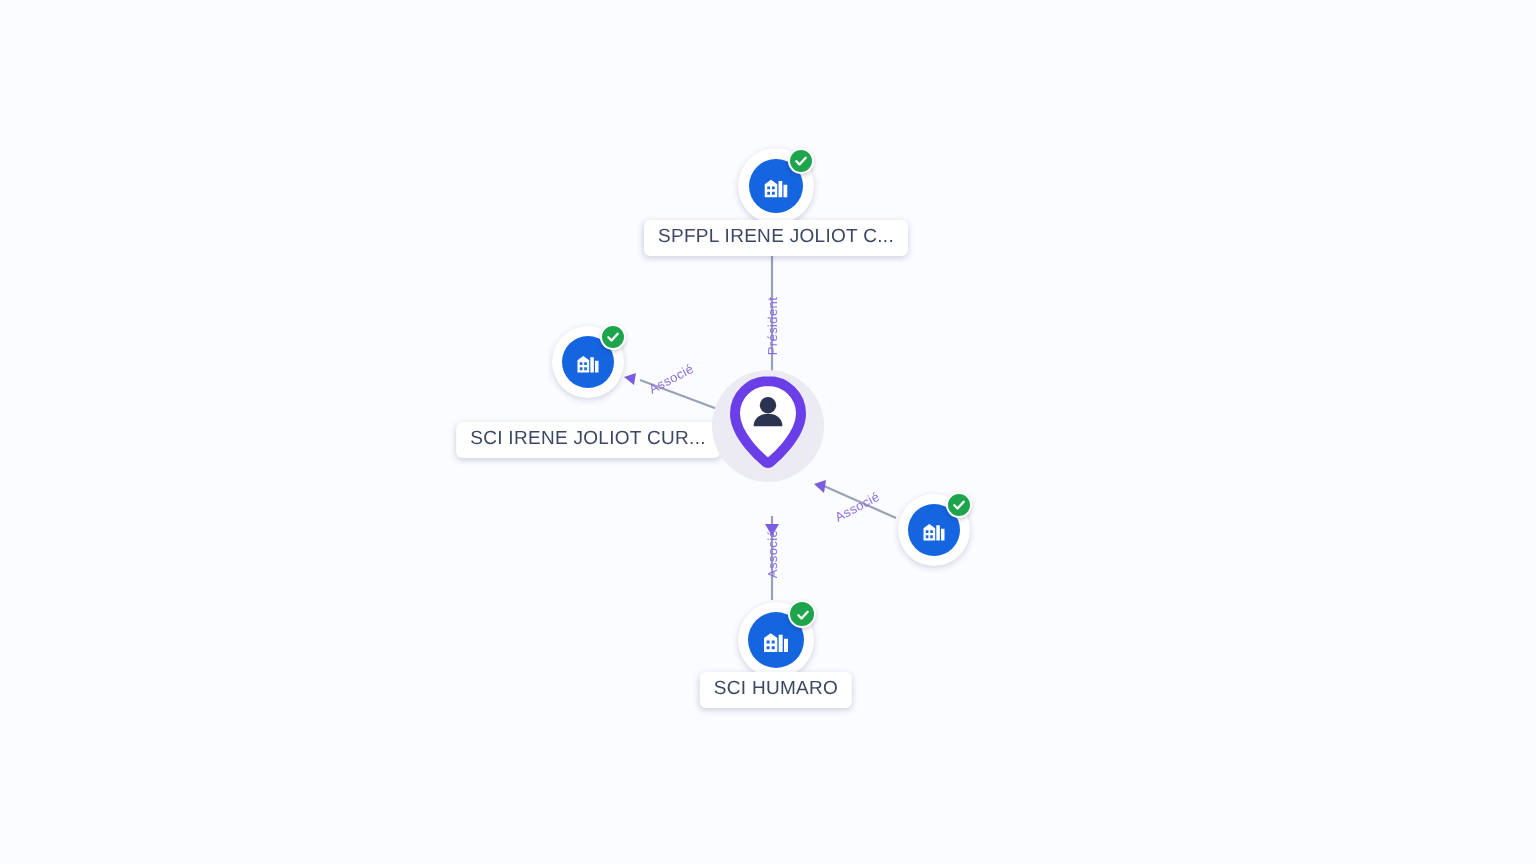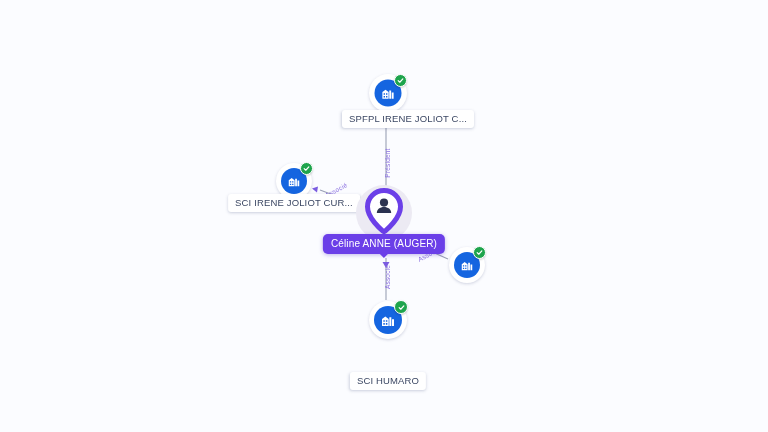--- a/index.html
+++ b/index.html
@@ -149,39 +149,39 @@
           <path d="M14 21V8h3v13h-3zm4 0V11h3v10h-3z"></path>
         </svg>
       </div>
       <div class="badge" style="width:11px;height:11px;right:1px;top:1px;">
         <svg width="7" height="7" viewBox="0 0 24 24" fill="none" stroke="#ffffff" stroke-width="4" stroke-linecap="round" stroke-linejoin="round">
           <path d="M4 12.5 L9.5 18 L20 6.5"></path>
         </svg>
       </div>
     </div>
   </div>
-  <div class="lbl" style="left:388px;top:110px;margin-left:20px;">SPFPL IRENE JOLIOT C...</div>
+  <div class="lbl" style="left:388px;top:110px;">SPFPL IRENE JOLIOT C...</div>
 
   <div class="node company" style="left:294px;top:181px;width:40px;height:40px;">
     <div class="node-ico">
       <div class="ring" style="width:36px;height:36px;"></div>
       <div class="disc" style="width:26px;height:26px;">
         <svg width="14" height="14" viewBox="0 0 24 24" fill="#ffffff">
           <path d="M3 21V10.5l5-3.6 5 3.6V21H3zm2-2h2.2v-2.4H5V19zm3.8 0H11v-2.4H8.8V19zM5 14.6h2.2v-2.3H5v2.3zm3.8 0H11v-2.3H8.8v2.3z"></path>
           <path d="M14 21V8h3v13h-3zm4 0V11h3v10h-3z"></path>
         </svg>
       </div>
       <div class="badge" style="width:11px;height:11px;right:1px;top:1px;">
         <svg width="7" height="7" viewBox="0 0 24 24" fill="none" stroke="#ffffff" stroke-width="4" stroke-linecap="round" stroke-linejoin="round">
           <path d="M4 12.5 L9.5 18 L20 6.5"></path>
         </svg>
       </div>
     </div>
   </div>
-  <div class="lbl" style="left:294px;top:194px;">SCI IRENE JOLIOT CUR...</div>
+  <div class="lbl" style="left:294px;top:211px;">SCI IRENE JOLIOT CUR...</div>
 
   <div class="node company" style="left:467px;top:265px;width:40px;height:40px;">
     <div class="node-ico">
       <div class="ring" style="width:36px;height:36px;"></div>
       <div class="disc" style="width:26px;height:26px;">
         <svg width="14" height="14" viewBox="0 0 24 24" fill="#ffffff">
           <path d="M3 21V10.5l5-3.6 5 3.6V21H3zm2-2h2.2v-2.4H5V19zm3.8 0H11v-2.4H8.8V19zM5 14.6h2.2v-2.3H5v2.3zm3.8 0H11v-2.3H8.8v2.3z"></path>
           <path d="M14 21V8h3v13h-3zm4 0V11h3v10h-3z"></path>
         </svg>
       </div>
@@ -202,31 +202,30 @@
           <path d="M14 21V8h3v13h-3zm4 0V11h3v10h-3z"></path>
         </svg>
       </div>
       <div class="badge" style="width:12px;height:12px;right:1px;top:1px;">
         <svg width="7" height="7" viewBox="0 0 24 24" fill="none" stroke="#ffffff" stroke-width="4" stroke-linecap="round" stroke-linejoin="round">
           <path d="M4 12.5 L9.5 18 L20 6.5"></path>
         </svg>
       </div>
     </div>
   </div>
-  <div class="lbl" style="left:388px;top:336px;margin-top:36px;">SCI HUMARO</div>
+  <div class="lbl" style="left:388px;top:336px;">SCI HUMARO</div>
 
   <div class="node person" style="left:384px;top:213px;width:58px;height:58px;z-index:5;">
     <div class="node-ico">
       <div class="halo"></div>
       <div class="pin">
         <svg width="42" height="50" viewBox="0 0 42 50">
           <path d="M21 2.5c-9.1 0-16.5 7.3-16.5 16.3 0 11.4 13.7 22.9 15.4 24.3.6.5 1.6.5 2.2 0 1.7-1.4 15.4-12.9 15.4-24.3C37.5 9.8 30.1 2.5 21 2.5z" fill="#ffffff" stroke="#6b3fe8" stroke-width="5"></path>
           <g transform="translate(21,19)" fill="#2c3350">
             <circle cx="0" cy="-4.4" r="4.1"></circle>
             <path d="M-7.2 6.1c0-4 3.2-6.2 7.2-6.2s7.2 2.2 7.2 6.2z"></path>
           </g>
         </svg>
       </div>
     </div>
   </div>
-  <div class="lbl primary" style="left:384px;top:234px;">Céline ANNE (AUGER)</div>
 
 </div>
 
 </body></html>

